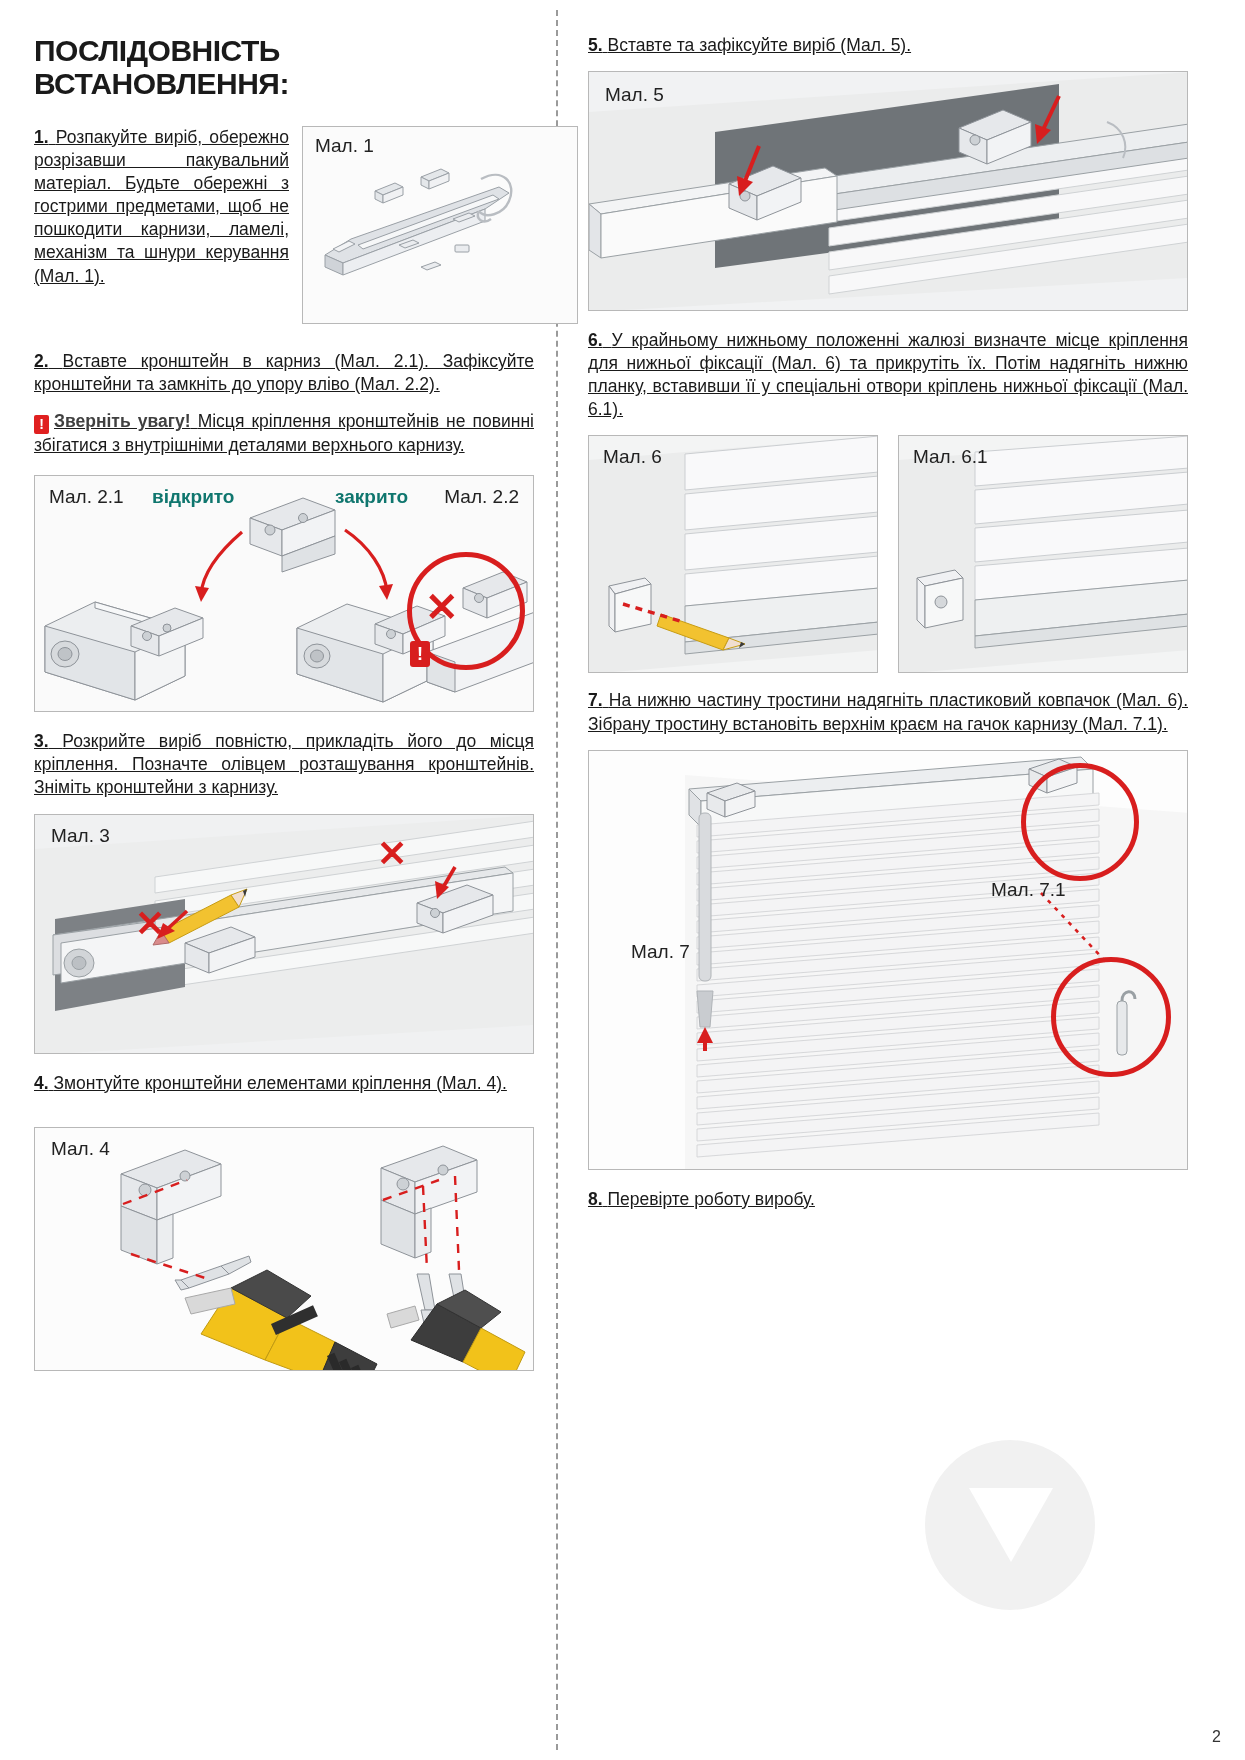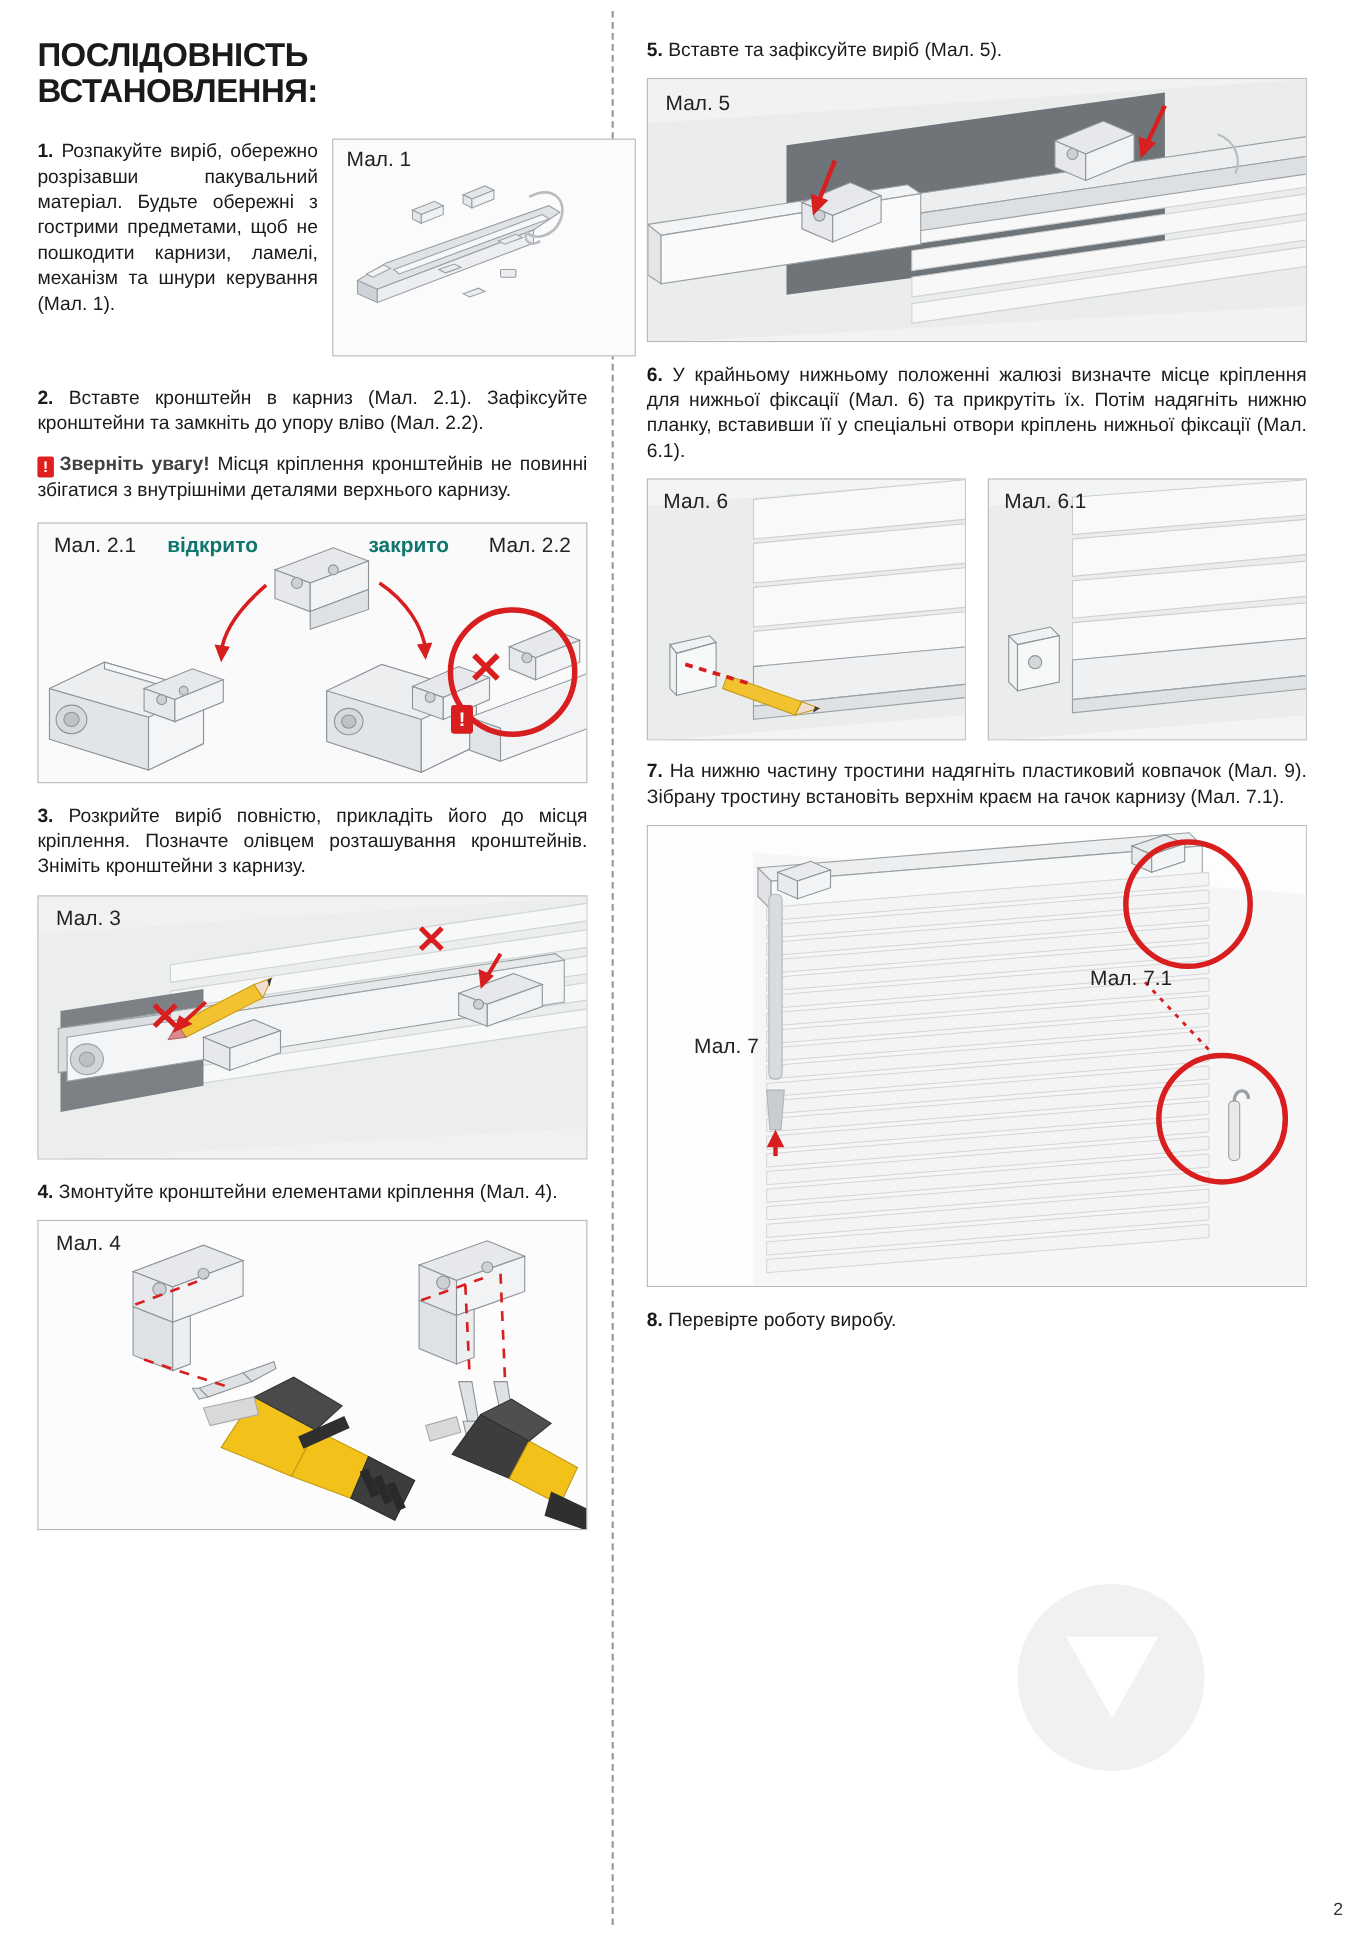--- a/index.html
+++ b/index.html
@@ -40,20 +40,21 @@
     letter-spacing: -0.5px;
     margin: 0 0 26px 0;
     line-height: 1.1;
   }
 
   p.step {
     font-size: 17.5px;
     line-height: 1.32;
     margin: 0 0 14px 0;
     text-align: justify;
+    text-decoration: underline;
   }
   .num { font-weight: bold; }
   .warn-line { margin-top: 6px; }
   .warn-badge {
     display: inline-block;
     background: #e02020;
     color: #fff;
     font-weight: bold;
     font-size: 14px;
     width: 15px; height: 19px;
@@ -314,21 +315,21 @@
       </svg>
       <span class="xmark" style="left:100px; top:88px; font-size:36px;">✕</span>
       <span class="xmark" style="left:342px; top:18px; font-size:36px;">✕</span>
     </div>
 
     <p class="step" style="margin-top:12px;">
       <span class="num">4.</span>
       <span>Змонтуйте кронштейни елементами кріплення (Мал. 4).</span>
     </p>
 
-    <div class="figbox" style="width:500px; height:282px; margin-top:14px; background:#fcfcfc;">
+    <div class="figbox" style="width:500px; height:244px; margin-top:32px; background:#fcfcfc;">
       <span class="figlabel" style="left:16px; top:10px;">Мал. 4</span>
       <svg width="500" height="282" viewBox="0 0 500 282" style="position:absolute;left:0;top:0;">
 
         <g stroke="#8e9399" stroke-width="1" fill="#e6e8eb">
           <polygon points="86,46 150,22 186,36 122,60"></polygon>
           <polygon points="86,46 86,78 122,92 122,60"></polygon>
           <polygon points="122,60 186,36 186,68 122,92" fill="#f2f3f5"></polygon>
           <circle cx="110" cy="62" r="6" fill="#cdd1d5"></circle>
           <circle cx="150" cy="48" r="5" fill="#cdd1d5"></circle>
           <polygon points="86,78 122,92 122,136 86,122" fill="#dfe2e5"></polygon>
@@ -500,21 +501,21 @@
             <polygon points="18,142 18,184 26,192 26,150"></polygon>
             <polygon points="26,150 64,142 64,184 26,192" fill="#f7f8f8"></polygon>
             <circle cx="42" cy="166" r="6" fill="#d5d8db"></circle>
           </g>
         </svg>
       </div>
     </div>
 
     <p class="step" style="margin-top:16px;">
       <span class="num">7.</span>
-      <span>На нижню частину тростини надягніть пластиковий ковпачок (Мал. 9). Зібрану тростину встановіть верхнім краєм на гачок карнизу (Мал. 7.1).</span>
+      <span>На нижню частину тростини надягніть пластиковий ковпачок (Мал. 6). Зібрану тростину встановіть верхнім краєм на гачок карнизу (Мал. 7.1).</span>
     </p>
 
     <div class="figbox" style="width:600px; height:420px; margin-top:14px; background:#ffffff;">
       <span class="figlabel" style="left:42px; top:190px;">Мал. 7</span>
       <span class="figlabel" style="left:402px; top:128px;">Мал. 7.1</span>
       <svg width="600" height="420" viewBox="0 0 600 420" style="position:absolute;left:0;top:0;">
         <rect width="600" height="420" fill="#fdfdfd"></rect>
         <polygon points="96,24 600,62 600,420 96,420" fill="#f6f6f6"></polygon>
 
         <g stroke="#9aa0a4">

